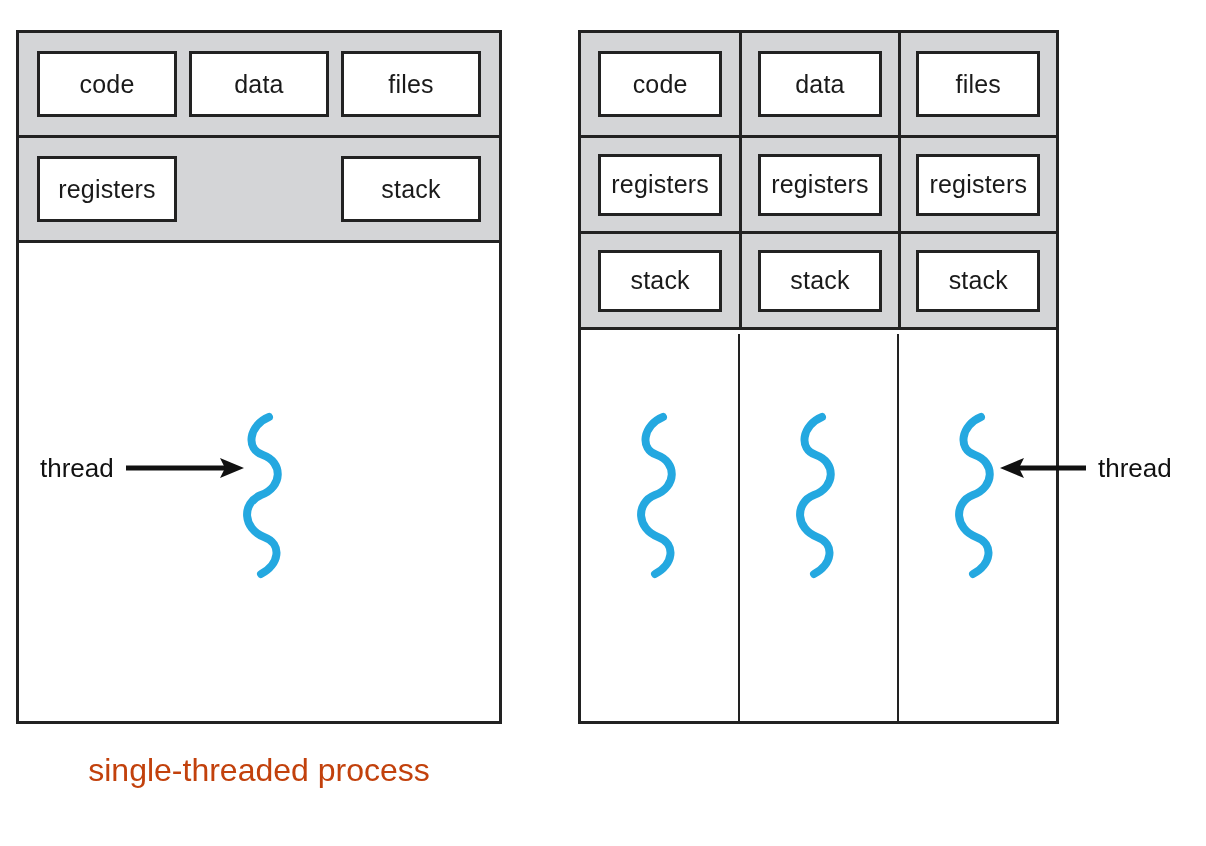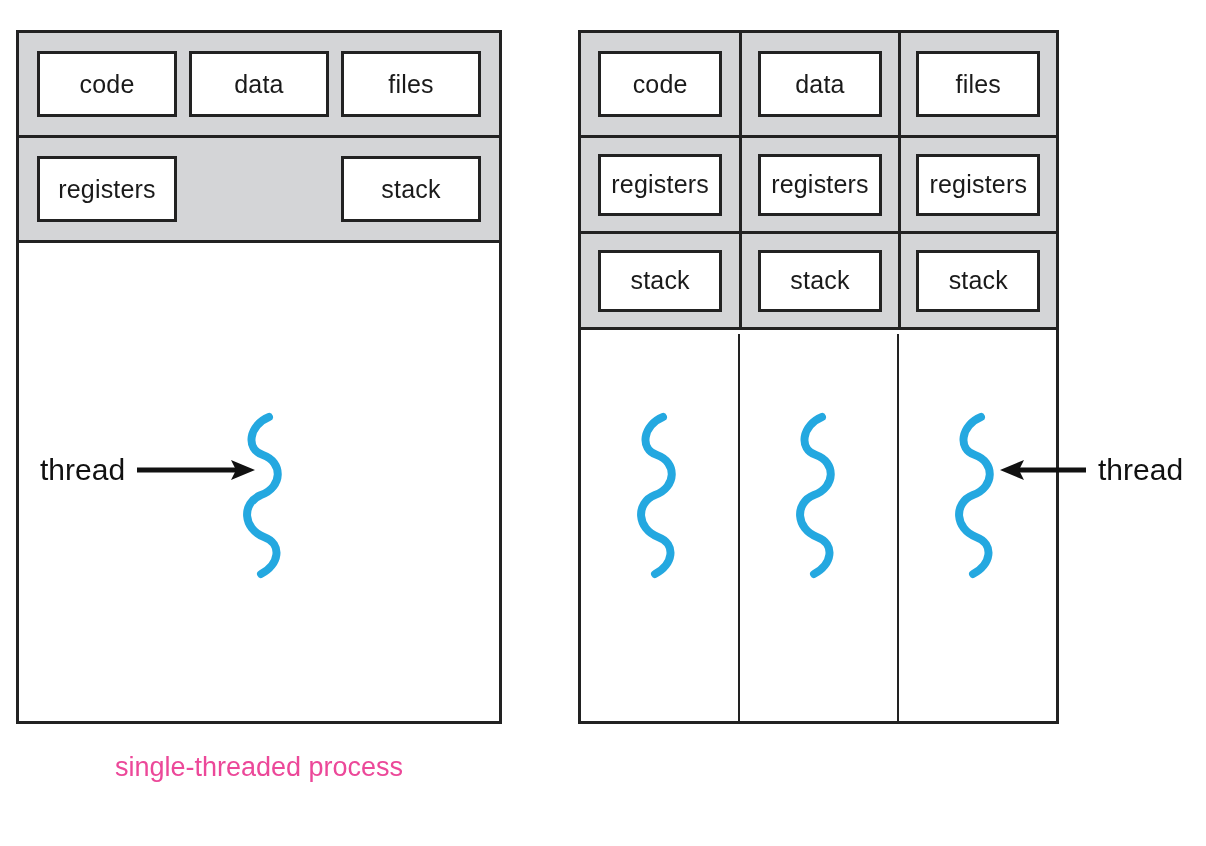--- a/index.html
+++ b/index.html
@@ -122,34 +122,34 @@
   .squiggle {
     position: absolute;
     pointer-events: none;
   }
 
   
   .annot {
     position: absolute;
     display: flex;
     align-items: center;
-    font-size: 30px;
+    font-size: 26px;
     color: #111111;
     white-space: nowrap;
   }
   #annot-left  { left: 40px;  top: 455px; }
   #annot-right { left: 1000px; top: 455px; }
 
   .annot-label { line-height: 1; }
 
   
   .caption {
     position: absolute;
-    font-size: 27px;
-    color: #ec4899;
+    font-size: 32px;
+    color: #c2410c;
     text-align: center;
     white-space: nowrap;
   }
   #caption-single { left: 16px;  top: 752px; width: 486px; }
   #caption-multi  { left: 578px; top: 752px; width: 481px; }
 </style>
 </head>
 <body>
 
 <div class="canvas">

